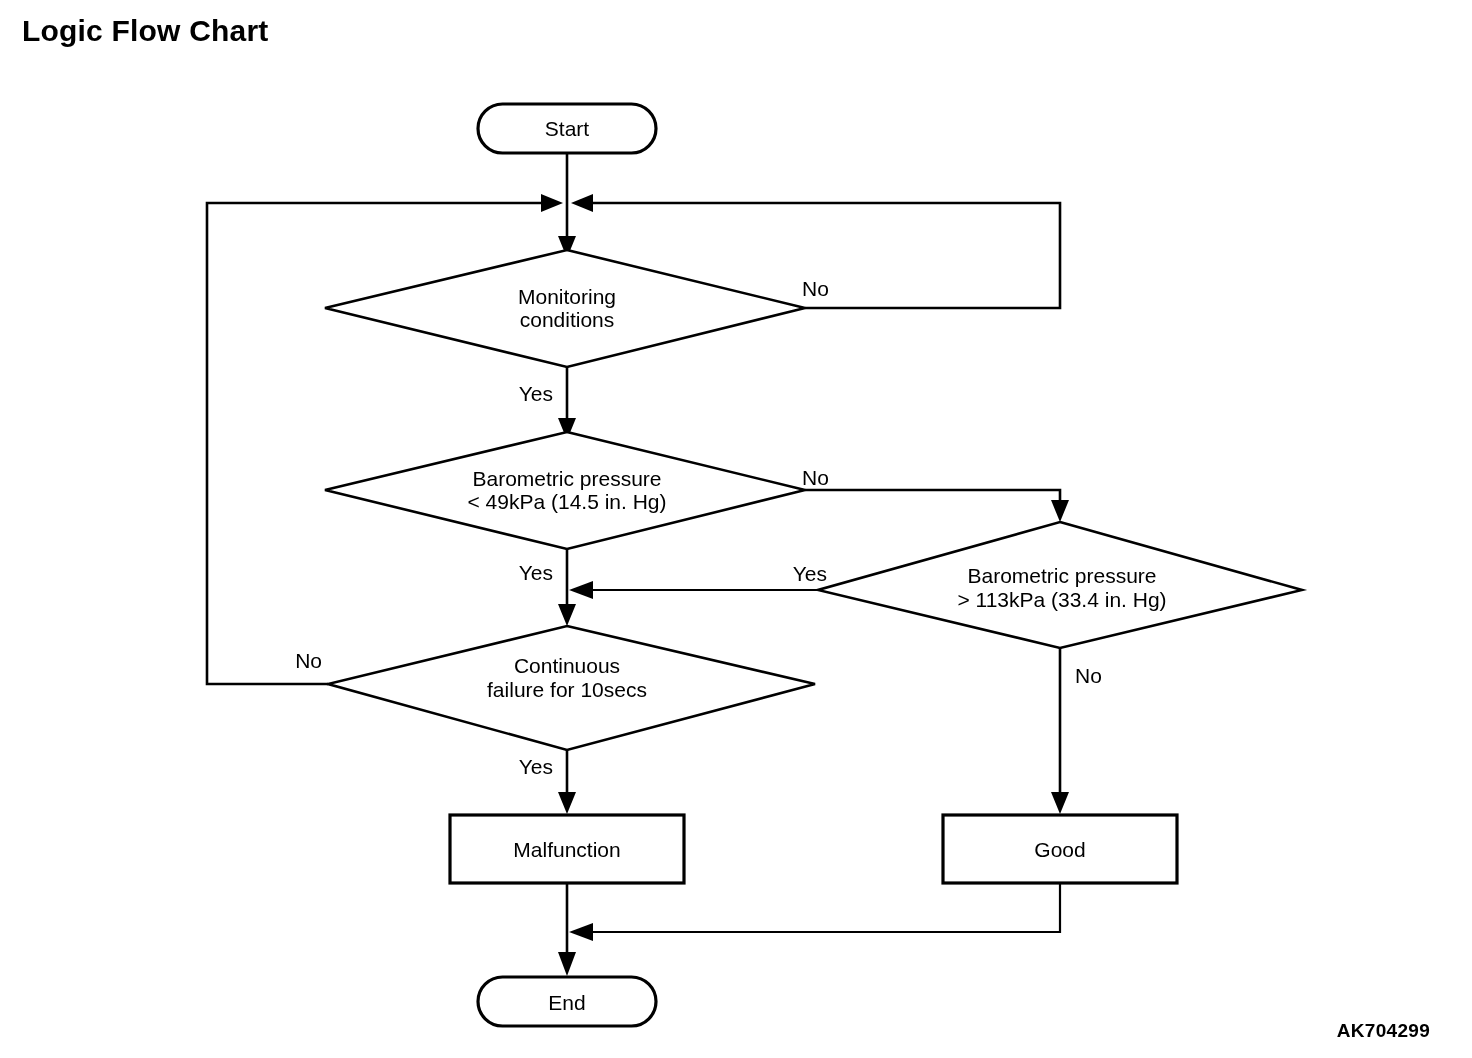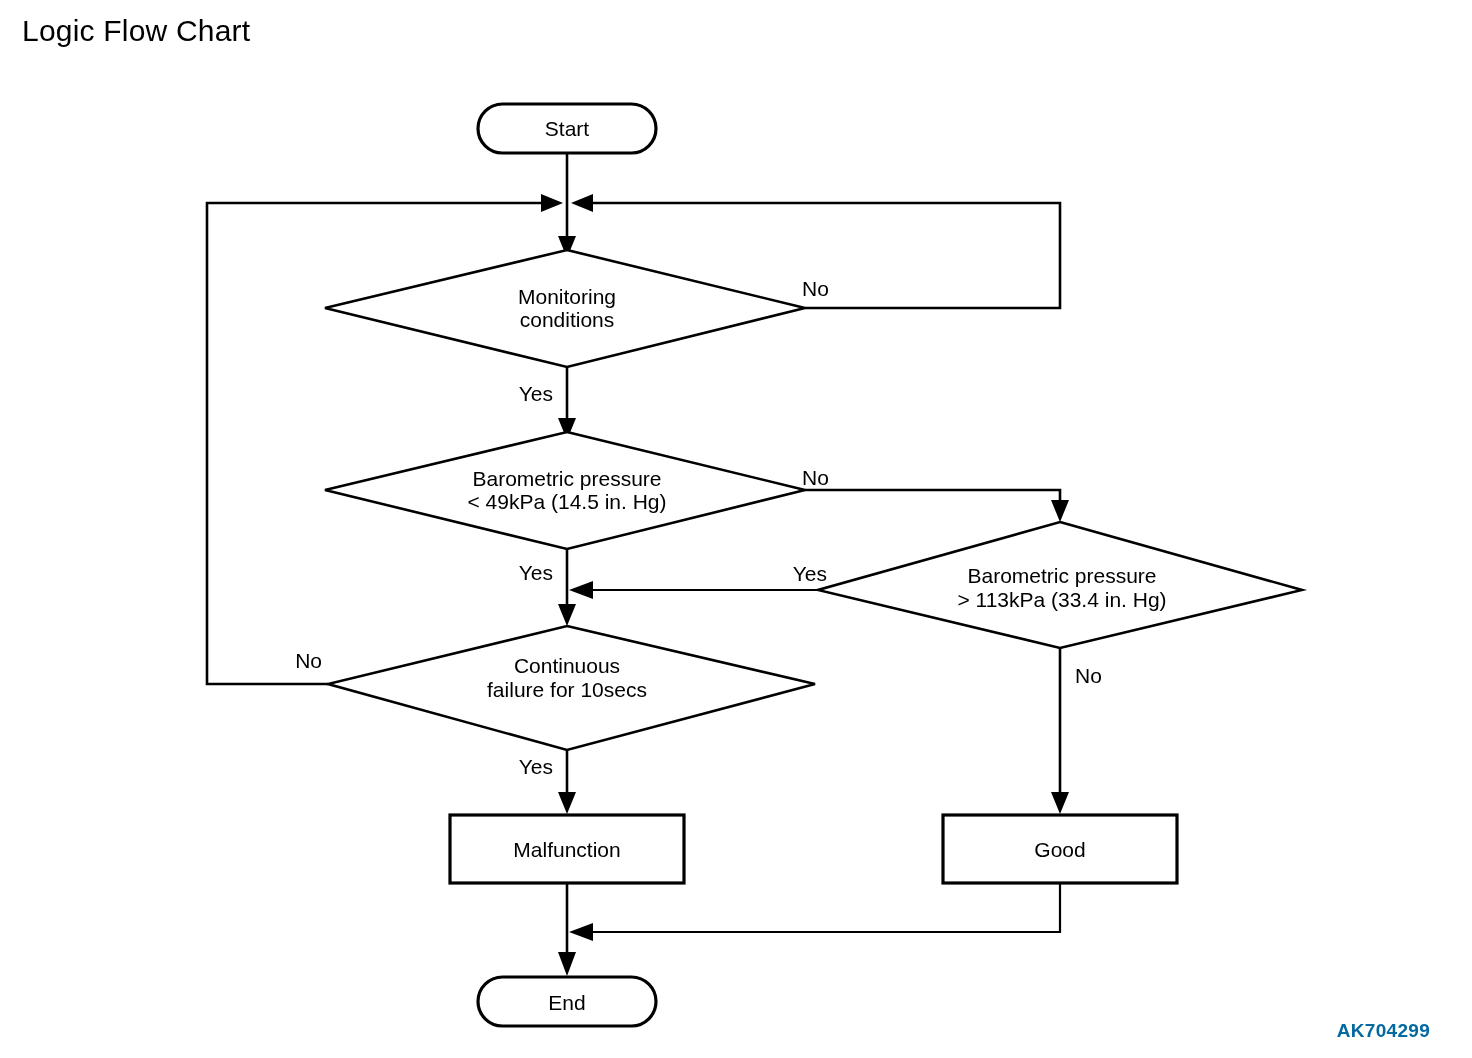--- a/index.html
+++ b/index.html
@@ -15,37 +15,37 @@
     width: 1472px;
     height: 1058px;
     background: #ffffff;
     overflow: hidden;
   }
   #chart-title {
     position: absolute;
     left: 22px;
     top: 14px;
     font-size: 30px;
-    font-weight: normal;
+    font-weight: bold;
     color: #000000;
     letter-spacing: 0.2px;
     white-space: pre;
   }
   #diagram-svg {
     position: absolute;
     left: 0;
     top: 0;
   }
   #figure-id {
     position: absolute;
     right: 42px;
     bottom: 16px;
     font-size: 19px;
     font-weight: bold;
-    color: #0369a1;
+    color: #000000;
     letter-spacing: 0.3px;
     white-space: pre;
   }
   .node-text {
     font-family: "Liberation Sans", sans-serif;
     font-size: 21px;
     fill: #000000;
   }
   .edge-label {
     font-family: "Liberation Sans", sans-serif;

